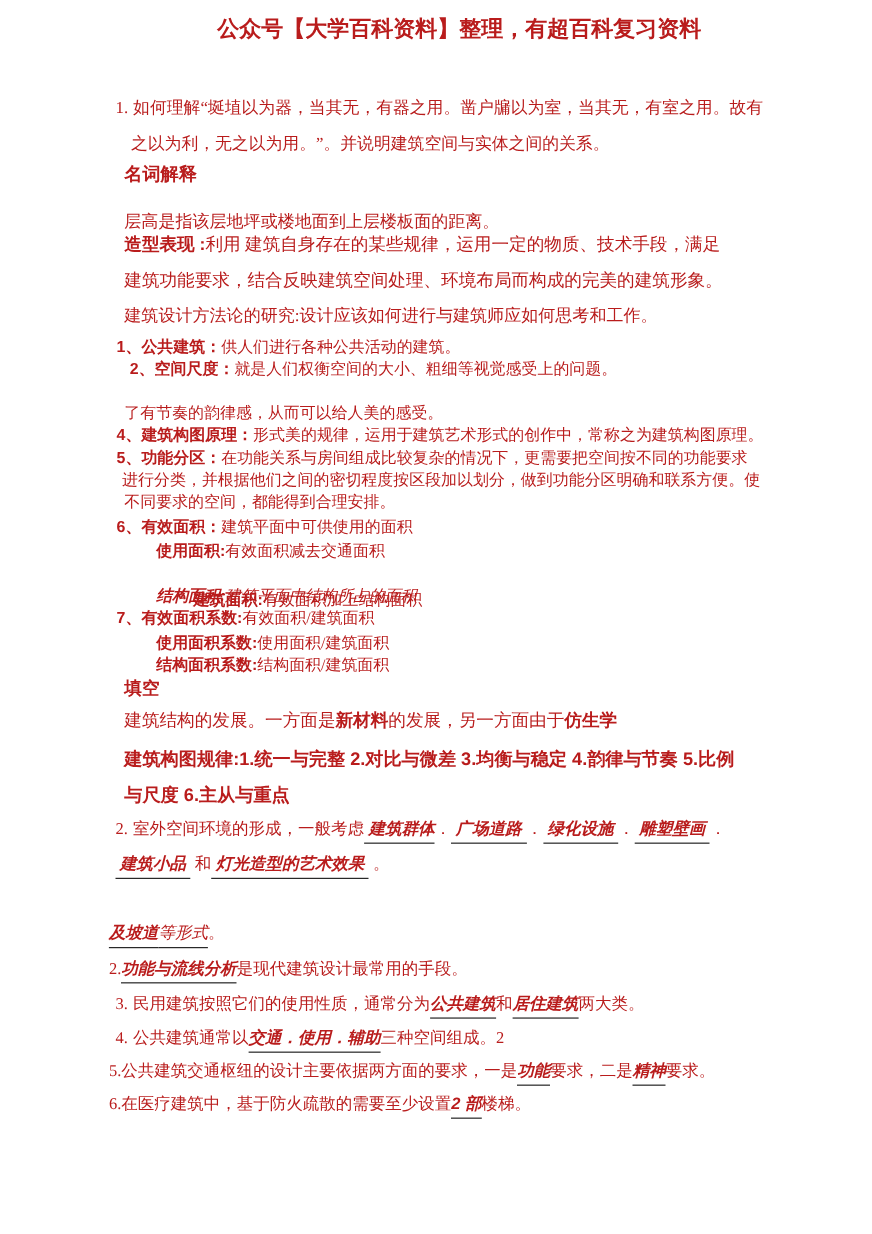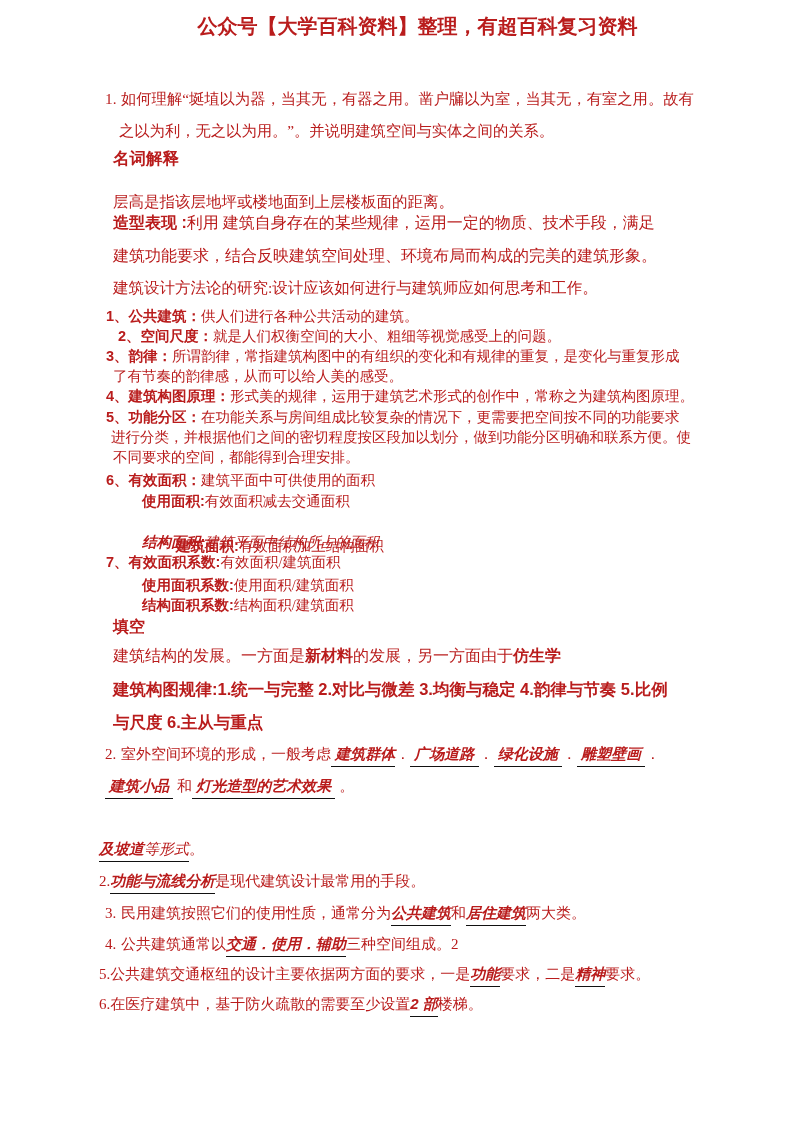--- a/index.html
+++ b/index.html
@@ -75,21 +75,20 @@
 
 <div class="ln ln-0"><span class="num">1.</span><span class="">如何理解“埏埴以为器，当其无，有器之用。凿户牖以为室，当其无，有室之用。故有</span></div>
     <div class="ln ln-1"><span class="">之以为利，无之以为用。”。并说明建筑空间与实体之间的关系。</span></div>
     <div class="ln ln-2"><span class="b ">名词解释</span></div>
     <div class="ln ln-3"><span class="">层高是指该层地坪或楼地面到上层楼板面的距离。</span></div>
     <div class="ln ln-4"><span class="b ">造型表现 :</span><span class="">利用 建筑自身存在的某些规律，运用一定的物质、技术手段，满足</span></div>
     <div class="ln ln-5"><span class="">建筑功能要求，结合反映建筑空间处理、环境布局而构成的完美的建筑形象。</span></div>
     <div class="ln ln-6"><span class="">建筑设计方法论的研究:设计应该如何进行与建筑师应如何思考和工作。</span></div>
     <div class="ln ln-7"><span class="b ">1、公共建筑：</span><span class="">供人们进行各种公共活动的建筑。</span></div>
     <div class="ln ln-8"><span class="b ">2、空间尺度：</span><span class="">就是人们权衡空间的大小、粗细等视觉感受上的问题。</span></div>
-    <div class="ln ln-9"><span class="b ">3、韵律：</span><span class="">所谓韵律，常指建筑构图中的有组织的变化和有规律的重复，是变化与重复形成</span></div>
     <div class="ln ln-10"><span class="">了有节奏的韵律感，从而可以给人美的感受。</span></div>
     <div class="ln ln-11"><span class="b ">4、建筑构图原理：</span><span class="">形式美的规律，运用于建筑艺术形式的创作中，常称之为建筑构图原理。</span></div>
     <div class="ln ln-12"><span class="b ">5、功能分区：</span><span class="">在功能关系与房间组成比较复杂的情况下，更需要把空间按不同的功能要求</span></div>
     <div class="ln ln-13"><span class="">进行分类，并根据他们之间的密切程度按区段加以划分，做到功能分区明确和联系方便。使</span></div>
     <div class="ln ln-14"><span class="">不同要求的空间，都能得到合理安排。</span></div>
     <div class="ln ln-15"><span class="b ">6、有效面积：</span><span class="">建筑平面中可供使用的面积</span></div>
     <div class="ln ln-16"><span class="b ">使用面积:</span><span class="">有效面积减去交通面积</span></div>
     <div class="ln ln-17"><span class="b ">建筑面积:</span><span class="">有效面积加上结构面积</span></div>
     <div class="ln ln-18"><span class="b ">结构面积:</span><span class="">建筑平面中结构所占的面积</span></div>
     <div class="ln ln-19"><span class="b ">7、有效面积系数:</span><span class="">有效面积/建筑面积</span></div>

